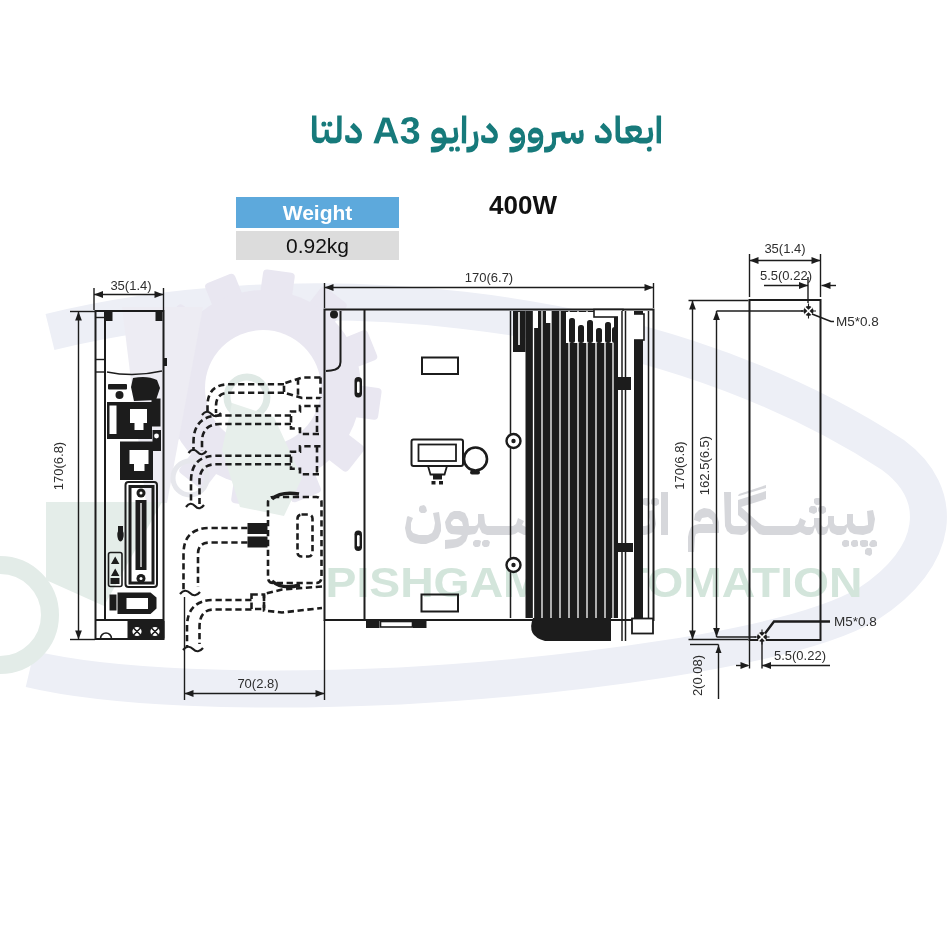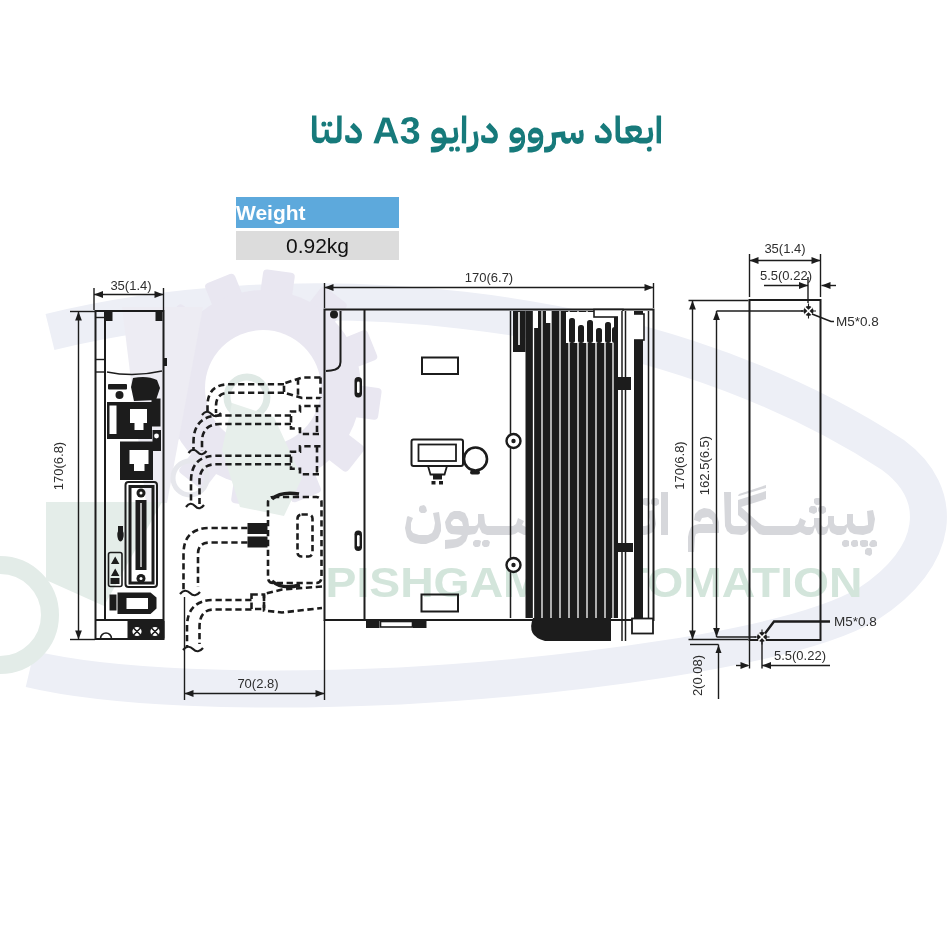--- a/index.html
+++ b/index.html
@@ -322,16 +322,17 @@
         <path d="M749.5,665.5 L740.5,662.1 L740.5,668.9 Z" fill="#1c1c1c"></path>
       </g>
       <g transform="rotate(180 762 665.5)">
         <path d="M762,665.5 L753,662.1 L753,668.9 Z" fill="#1c1c1c"></path>
       </g>
       <text x="702" y="675.5" font-size="13" fill="#2e2e2e" text-anchor="middle" transform="rotate(-90 702 675.5)">2(0.08)</text>
       <text x="800" y="659.5" font-size="13" fill="#2e2e2e" text-anchor="middle">5.5(0.22)</text>
       <path d="M336.3,143.3L330.6,143.4L328.4,142.8L326.1,140.8L325.3,138.4L323.4,142.0L320.8,143.3L316.4,143.1L313.6,141.4L312.3,138.9L311.9,136.0L312.0,115.5L316.4,115.6L316.6,136.3L317.4,137.4L320.5,137.8L323.1,137.6L324.5,136.3L324.9,129.7L328.7,129.7L329.0,135.4L330.0,137.4L335.4,137.8L336.6,137.3L337.2,135.4L337.2,115.8L337.6,115.4L341.7,115.5L341.5,138.6L339.8,141.8L336.3,143.3ZM466.1,143.5L461.8,143.3L462.0,115.4L466.1,115.4L466.3,115.8L466.1,143.5ZM646.8,143.4L639.8,143.4L633.8,141.5L628.2,143.4L621.5,143.4L619.0,142.7L617.4,141.7L616.0,139.5L615.5,136.7L615.5,115.5L619.9,115.6L620.0,135.7L620.4,137.0L621.8,137.7L629.1,137.6L625.5,133.2L625.5,127.2L627.2,126.5L631.6,125.5L635.7,125.5L638.6,126.1L640.2,127.1L641.6,129.1L642.0,132.6L641.3,135.1L638.8,137.6L639.2,137.8L646.5,137.7L648.4,137.1L649.2,135.4L648.2,128.1L652.2,127.5L653.2,134.8L652.6,139.2L651.3,141.4L649.9,142.4L646.8,143.4ZM661.0,143.4L656.6,143.3L656.6,115.8L656.9,115.4L660.7,115.4L661.1,115.8L661.0,143.4ZM412.8,143.7L408.0,143.8L404.9,142.8L402.2,140.8L400.7,137.3L400.8,136.3L405.5,135.9L407.1,138.7L410.2,139.7L412.8,138.9L413.8,137.3L414.0,135.4L413.0,133.5L411.2,132.5L407.4,132.3L407.2,131.9L407.4,128.1L410.9,127.9L412.9,126.6L413.4,124.3L412.6,122.1L411.5,121.4L409.3,121.2L407.1,122.3L406.1,124.4L401.0,124.0L402.6,120.0L404.2,118.6L407.1,117.4L411.5,117.1L415.0,118.0L417.2,119.6L418.6,122.4L418.6,125.3L417.6,127.5L415.6,129.2L413.3,130.0L416.5,131.2L418.4,133.0L419.2,134.8L419.2,137.9L418.2,140.5L416.9,141.9L412.8,143.7ZM398.5,143.4L393.3,143.3L391.1,137.0L390.6,136.8L381.2,136.8L378.6,143.4L373.4,143.3L382.7,117.6L389.3,117.7L398.5,143.4ZM324.9,126.6L322.7,126.6L321.8,125.9L321.3,124.0L322.1,122.0L324.3,121.6L326.0,122.4L326.4,125.0L324.9,126.6ZM331.0,126.6L328.7,126.6L327.8,125.9L327.3,124.0L328.1,122.0L330.3,121.6L332.0,122.4L332.4,125.0L331.0,126.6ZM389.7,132.6L385.9,121.8L382.3,132.6L389.7,132.6ZM356.5,143.4L348.0,143.0L346.0,141.4L345.2,139.2L345.1,135.7L345.5,135.3L349.3,135.3L349.6,137.7L355.9,137.7L357.6,136.7L357.7,135.4L357.0,133.8L350.0,126.9L353.7,122.8L359.8,129.1L361.4,131.9L362.0,134.8L361.7,138.2L361.0,140.1L359.1,142.4L356.5,143.4ZM492.3,143.4L484.1,143.1L482.1,141.7L481.1,139.5L481.3,135.3L485.1,135.3L485.3,137.6L485.7,137.8L491.7,137.7L493.0,137.3L493.5,136.7L493.7,135.4L492.4,133.2L485.9,126.9L489.8,122.8L495.9,129.4L497.1,131.6L497.8,134.5L497.8,137.3L496.5,140.8L494.9,142.5L492.3,143.4ZM606.4,143.4L597.8,143.0L595.8,141.4L595.0,139.2L594.9,135.7L595.3,135.3L599.1,135.3L599.4,137.7L605.7,137.7L607.4,136.7L607.6,135.4L606.8,133.8L599.9,126.9L603.5,122.8L609.6,129.1L611.2,131.9L611.8,134.8L611.5,138.2L610.9,140.1L608.9,142.4L606.4,143.4ZM434.5,152.5L430.9,152.5L430.8,147.1L438.3,146.2L440.4,145.2L442.0,143.6L435.2,143.1L433.9,142.5L432.2,140.8L431.3,138.2L431.3,134.8L431.9,132.6L433.4,130.0L437.1,127.7L439.0,127.4L441.8,128.0L443.4,129.1L445.4,131.9L446.6,137.6L451.9,137.7L453.5,137.2L454.3,136.0L453.4,128.1L457.3,127.4L458.3,136.3L457.7,139.5L456.5,141.4L455.1,142.5L451.9,143.4L446.2,143.5L444.5,147.4L442.1,150.0L438.3,151.9L434.5,152.5ZM513.5,152.5L509.4,152.5L509.3,147.1L514.1,146.8L518.2,145.6L520.9,143.0L521.3,140.1L521.1,139.9L519.5,142.4L517.6,143.4L514.8,143.3L512.2,142.4L510.0,139.5L509.6,136.7L509.9,133.8L510.9,131.3L512.9,129.0L515.7,127.6L519.2,127.6L522.0,129.2L524.1,132.2L525.0,136.0L525.0,142.0L523.4,146.8L521.1,149.7L517.9,151.6L513.5,152.5ZM531.8,152.5L527.6,152.5L527.6,147.1L532.1,146.8L535.9,145.9L538.9,143.3L539.6,140.1L539.4,139.8L537.8,142.3L535.9,143.3L533.4,143.4L531.2,142.8L529.6,141.7L528.2,139.5L528.0,134.5L529.2,131.3L531.2,129.0L534.0,127.6L537.5,127.7L540.4,129.2L542.3,132.2L543.3,136.3L543.0,143.0L541.6,146.8L539.0,149.9L536.2,151.6L531.8,152.5ZM547.0,152.5L544.1,152.5L544.0,147.1L549.2,146.3L551.5,144.2L552.2,140.8L551.4,132.7L565.0,131.2L565.5,137.0L566.6,138.0L568.1,138.3L570.0,138.0L570.8,137.3L571.3,132.9L575.4,132.8L575.9,137.3L576.7,138.0L577.9,138.1L578.9,137.8L579.6,136.7L579.0,130.7L583.0,129.8L583.7,134.5L583.4,139.2L582.4,141.7L581.1,143.0L577.9,143.9L575.1,143.4L573.2,142.0L571.6,138.7L571.0,141.1L569.7,143.0L567.8,143.8L565.3,143.7L562.4,142.0L561.4,140.1L560.9,137.2L556.5,137.7L556.1,137.9L556.0,143.9L554.7,147.7L551.7,150.9L549.8,151.9L547.0,152.5ZM469.0,152.5L466.4,152.5L466.3,147.1L470.6,146.5L473.4,144.9L474.2,143.3L474.5,140.8L473.3,131.9L477.2,131.2L478.6,139.5L477.9,145.5L477.0,147.7L474.3,150.7L472.1,151.9L469.0,152.5ZM634.4,137.3L638.0,134.1L638.3,133.2L637.8,131.9L635.7,131.1L629.1,131.6L633.8,137.4L634.4,137.3ZM442.8,137.6L441.9,134.8L440.2,133.4L437.1,133.3L435.1,135.1L435.1,136.7L436.8,137.7L442.8,137.6ZM519.7,137.6L521.1,137.3L521.2,136.3L520.5,134.8L519.2,133.7L517.3,133.1L515.7,133.3L513.6,134.8L513.4,136.0L514.1,137.3L515.4,137.7L519.7,137.6ZM537.9,137.6L539.4,137.2L539.4,136.3L538.6,134.8L536.9,133.4L533.7,133.3L531.7,135.1L531.8,136.7L532.5,137.4L537.9,137.6ZM452.5,151.5L450.3,151.5L449.3,150.6L449.1,148.1L450.3,146.7L452.9,146.7L453.9,147.7L453.9,150.2L452.5,151.5ZM458.5,151.5L456.3,151.5L455.3,150.6L455.1,148.0L456.3,146.7L458.5,146.6L459.8,147.7L459.9,150.2L458.5,151.5ZM650.3,151.5L648.1,151.5L647.0,150.6L646.8,148.3L648.1,146.7L650.6,146.7L651.6,147.7L651.7,150.2L650.3,151.5Z" fill="#177a7b" fill-rule="evenodd"></path>
     </svg>
 <div style="position:absolute;left:236px;top:197px;width:163px;height:31px;background:#5da9dc"></div>
-<div style="position:absolute;left:236px;top:197px;width:163px;height:31px;line-height:31px;text-align:left;color:#fff;font-weight:bold;font-size:21px">Weight</div>
+<div style="position:absolute;left:236px;top:197px;width:163px;height:31px;line-height:31px;text-align:center;color:#fff;font-weight:bold;font-size:21px">Weight</div>
 <div style="position:absolute;left:236px;top:231px;width:163px;height:29px;background:#dcdcdc"></div>
 <div style="position:absolute;left:236px;top:231px;width:163px;height:15px;line-height:29px;text-align:center;color:#111;font-size:21px">0.92kg</div>
+<div style="position:absolute;left:463px;top:190px;width:120px;text-align:center;color:#111;font-weight:bold;font-size:26px">400W</div>
 
 </div>
 </body></html>

